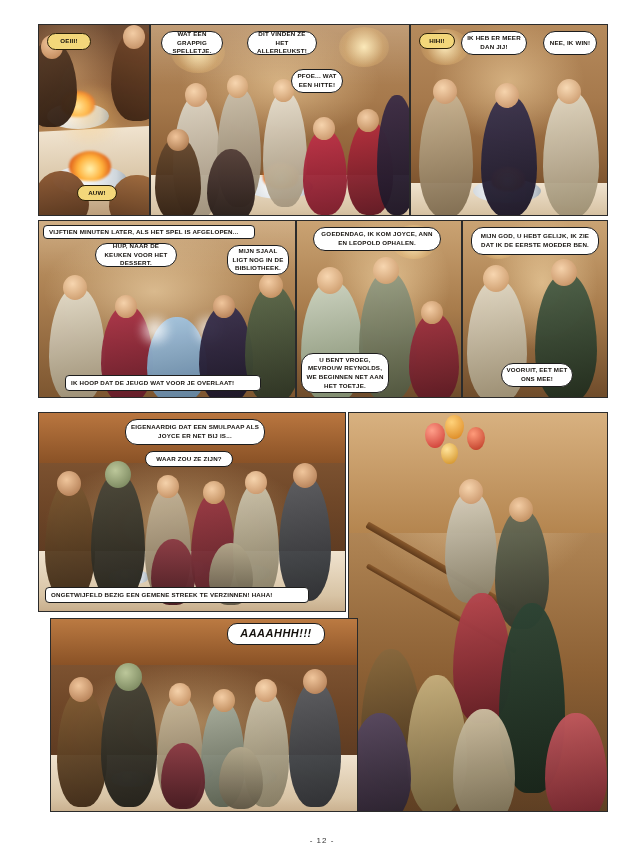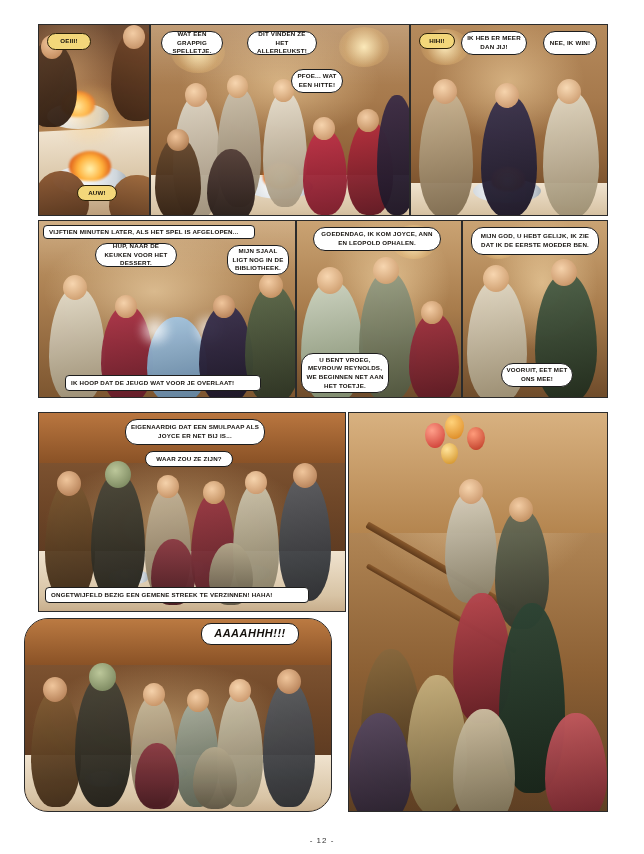--- a/index.html
+++ b/index.html
@@ -332,21 +332,21 @@
       <div class="fig" style="left:104px; top:180px; width:58px; height:130px; background:linear-gradient(170deg,#b8474f,#611c23);"></div>
       <div class="fig" style="left:150px; top:190px; width:66px; height:190px; background:linear-gradient(170deg,#2f4636,#16241a);"></div>
       <div class="fig" style="left:12px; top:236px; width:60px; height:140px; background:linear-gradient(170deg,#8a6a3f,#3f2d17);"></div>
       <div class="fig" style="left:58px; top:262px; width:60px; height:140px; background:linear-gradient(170deg,#c9b27f,#70603c);"></div>
       <div class="fig" style="left:0px; top:300px; width:62px; height:110px; background:linear-gradient(170deg,#5a4a62,#271f2c);"></div>
       <div class="fig" style="left:104px; top:296px; width:62px; height:116px; background:linear-gradient(170deg,#d0c2a5,#746a50);"></div>
       <div class="fig" style="left:196px; top:300px; width:62px; height:110px; background:linear-gradient(170deg,#c45a5f,#6d222a);"></div>
     </div>
   </div>
 
-  <div class="panel" style="left:24px; top:618px; width:306px; height:192px;border-radius:24px;">
+  <div class="panel" style="left:50px; top:618px; width:306px; height:192px;">
     <div class="art bg-dark">
       <div class="wallstrip" style="left:0; top:0; width:306px; height:46px; background:linear-gradient(180deg,#bb7a42,#8a5226);"></div>
       <div class="tablecloth" style="left:-10px; top:136px; width:330px; height:72px;"></div>
       <div class="plate" style="left:122px; top:146px; width:40px; height:16px;"></div>
       <div class="plate" style="left:186px; top:150px; width:40px; height:16px;"></div>
       <div class="plate" style="left:60px; top:152px; width:40px; height:16px;"></div>
       <div class="fig" style="left:6px; top:70px; width:50px; height:118px; background:linear-gradient(170deg,#855f36,#3d2916);"></div>
       <div class="head" style="left:18px; top:58px; width:24px; height:25px; background:radial-gradient(circle at 40% 35%,#f0c69c,#a87047);"></div>
       <div class="fig" style="left:50px; top:56px; width:56px; height:132px; background:linear-gradient(170deg,#4a473a,#1f1d17);"></div>
       <div class="head" style="left:64px; top:44px; width:27px; height:28px; background:radial-gradient(circle at 40% 35%,#bcc79a,#6d7a52);"></div>

